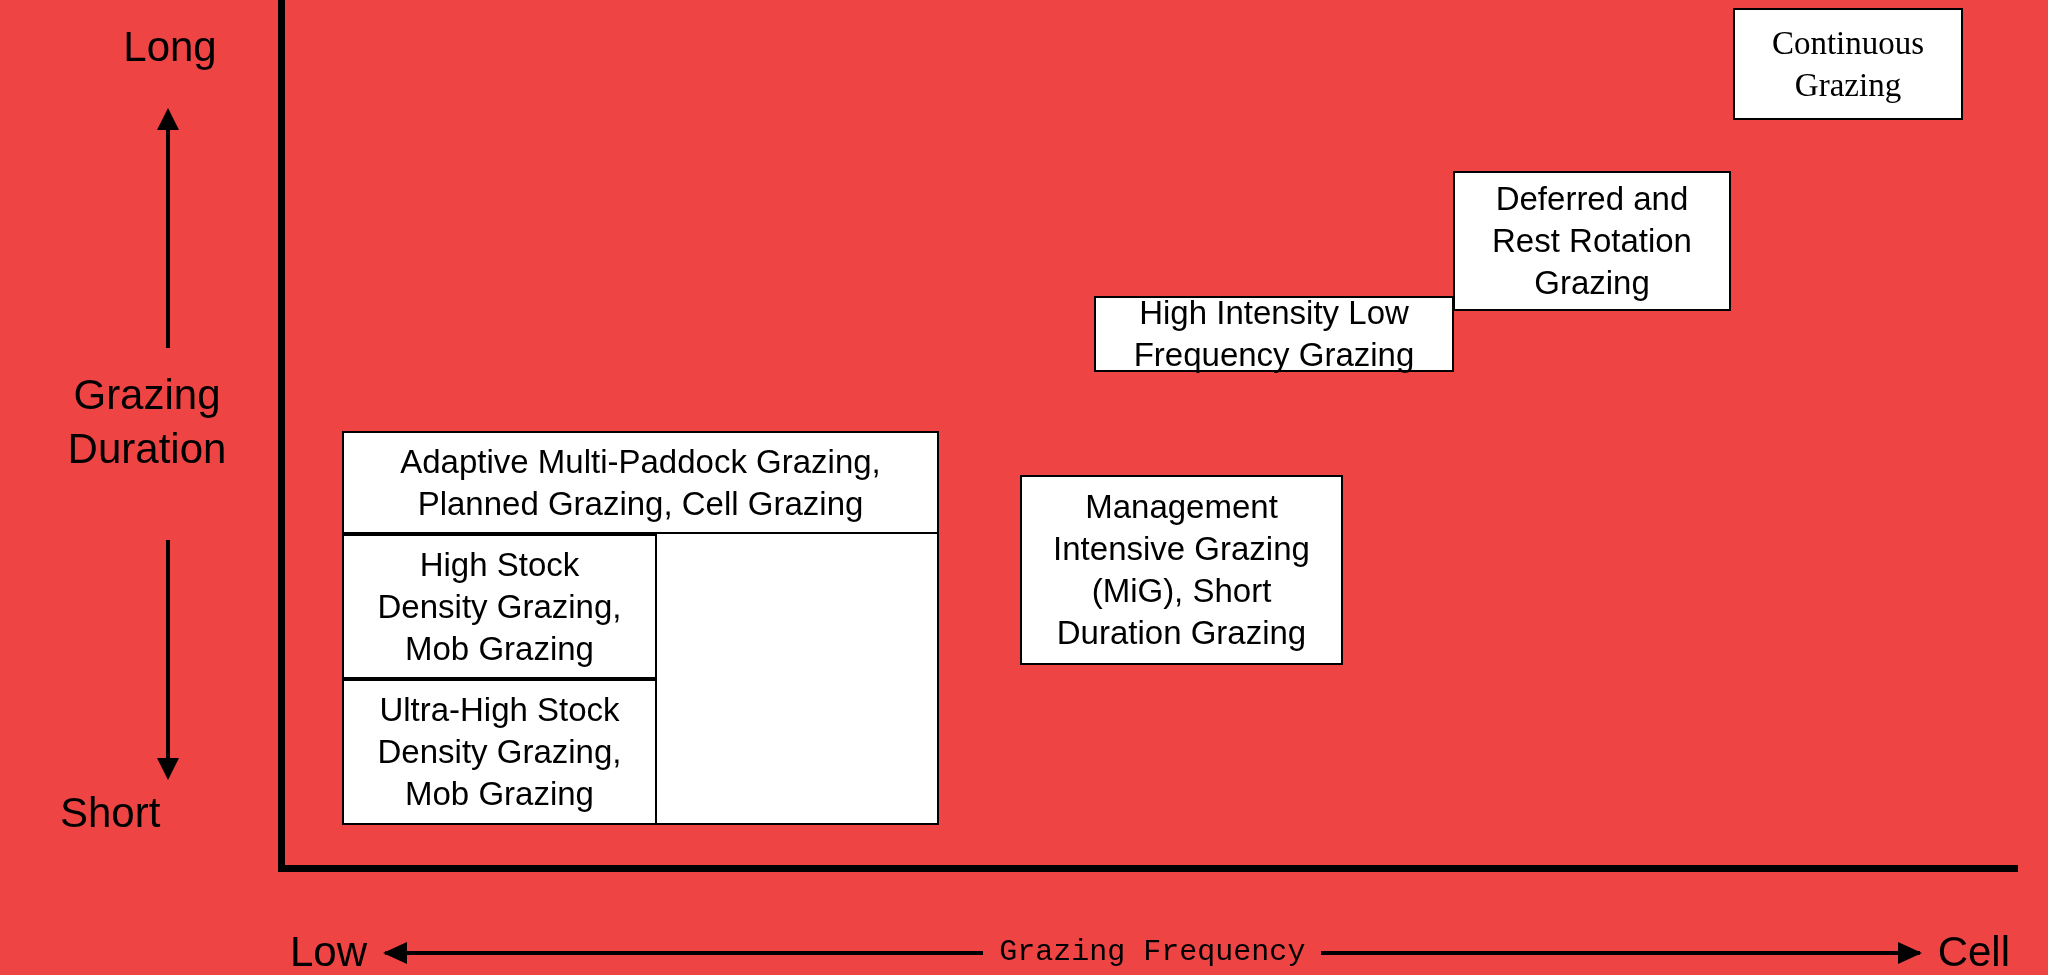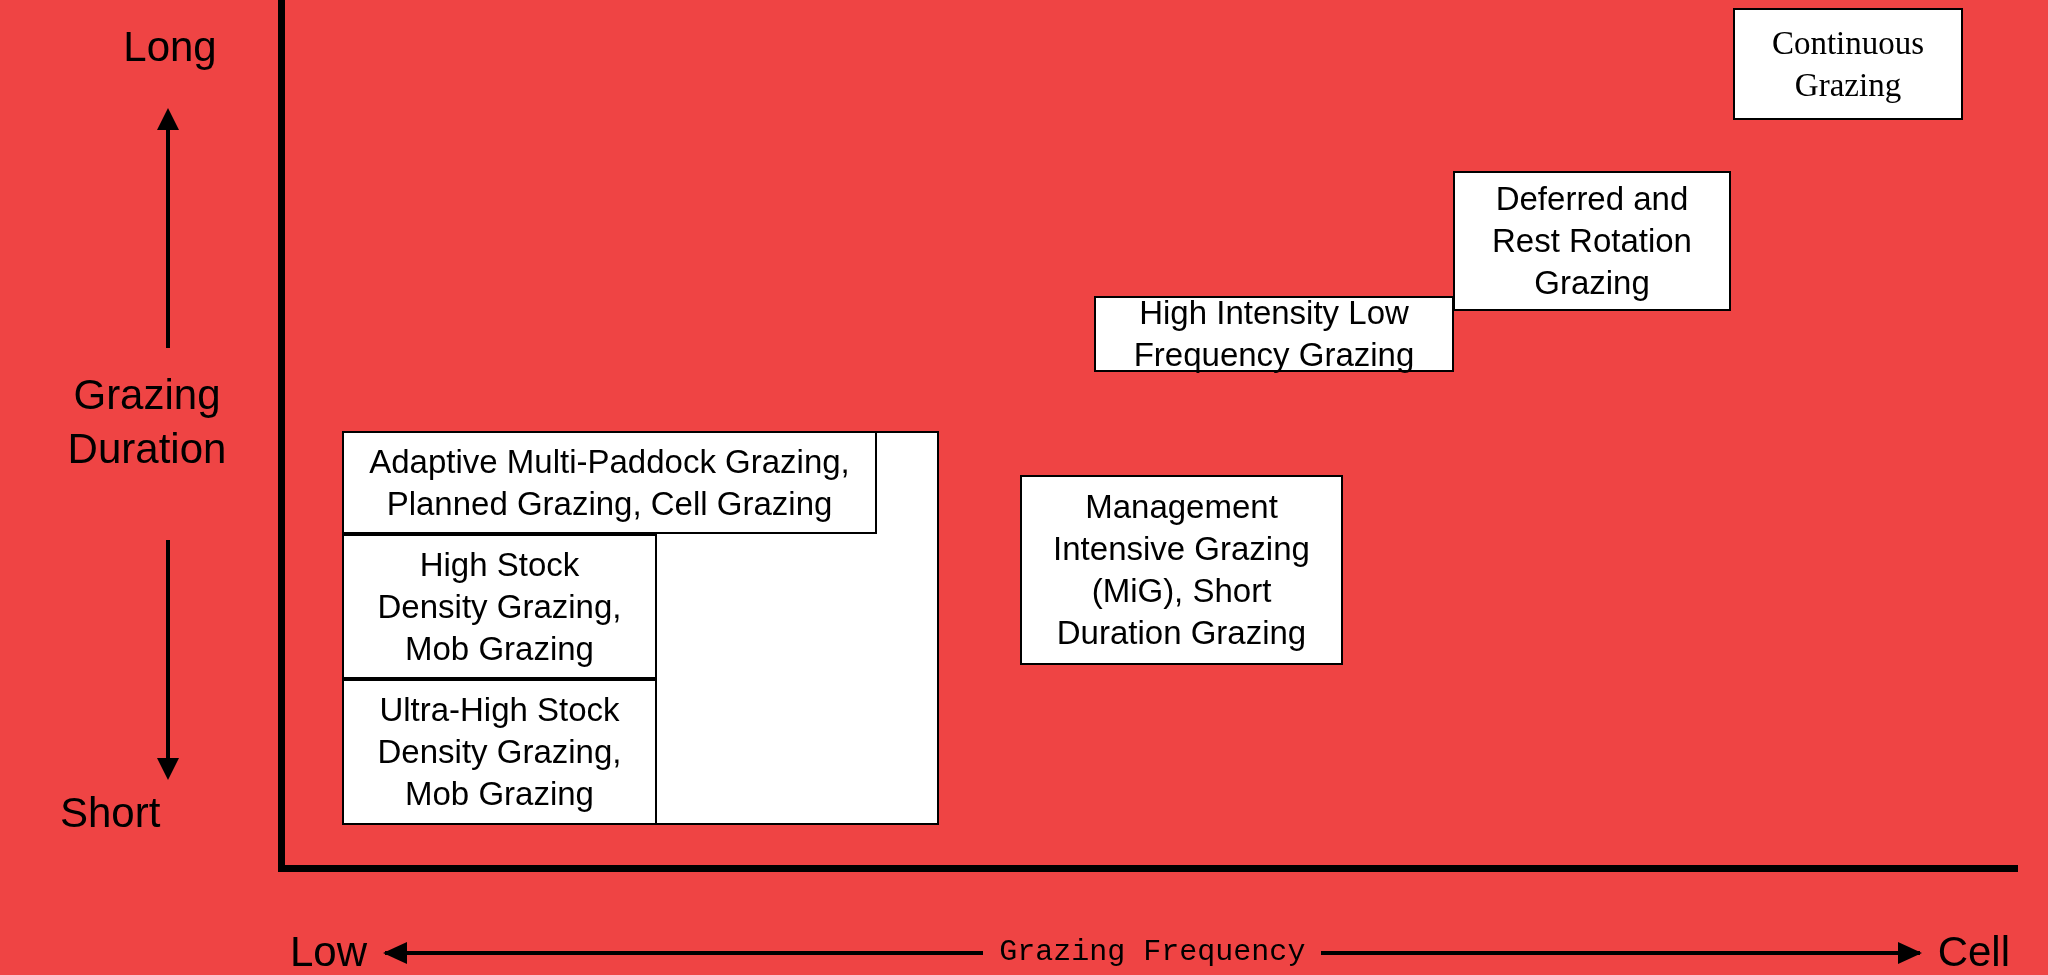--- a/index.html
+++ b/index.html
@@ -218,21 +218,21 @@
   <div class="box" style="left:1733px; top:8px; width:230px; height:112px;font-family:Liberation Serif, serif;">Continuous
 Grazing</div>
 
   <div class="box" style="left:1453px; top:123px; width:278px; height:140px;margin-top:48px;">Deferred and
 Rest Rotation
 Grazing</div>
 
   <div class="box" style="left:1094px; top:296px; width:360px; height:76px;">High Intensity Low
 Frequency Grazing</div>
 
-  <div class="box" style="left:342px; top:431px; width:535px; height:103px;">Adaptive Multi-Paddock Grazing,
+  <div class="box" style="left:342px; top:431px; width:597px; height:103px;">Adaptive Multi-Paddock Grazing,
 Planned Grazing, Cell Grazing</div>
 
   <div class="box" style="left:342px; top:534px; width:315px; height:145px;">High Stock
 Density Grazing,
 Mob Grazing</div>
 
   <div class="box" style="left:342px; top:679px; width:315px; height:146px;">Ultra-High Stock
 Density Grazing,
 Mob Grazing</div>
 

